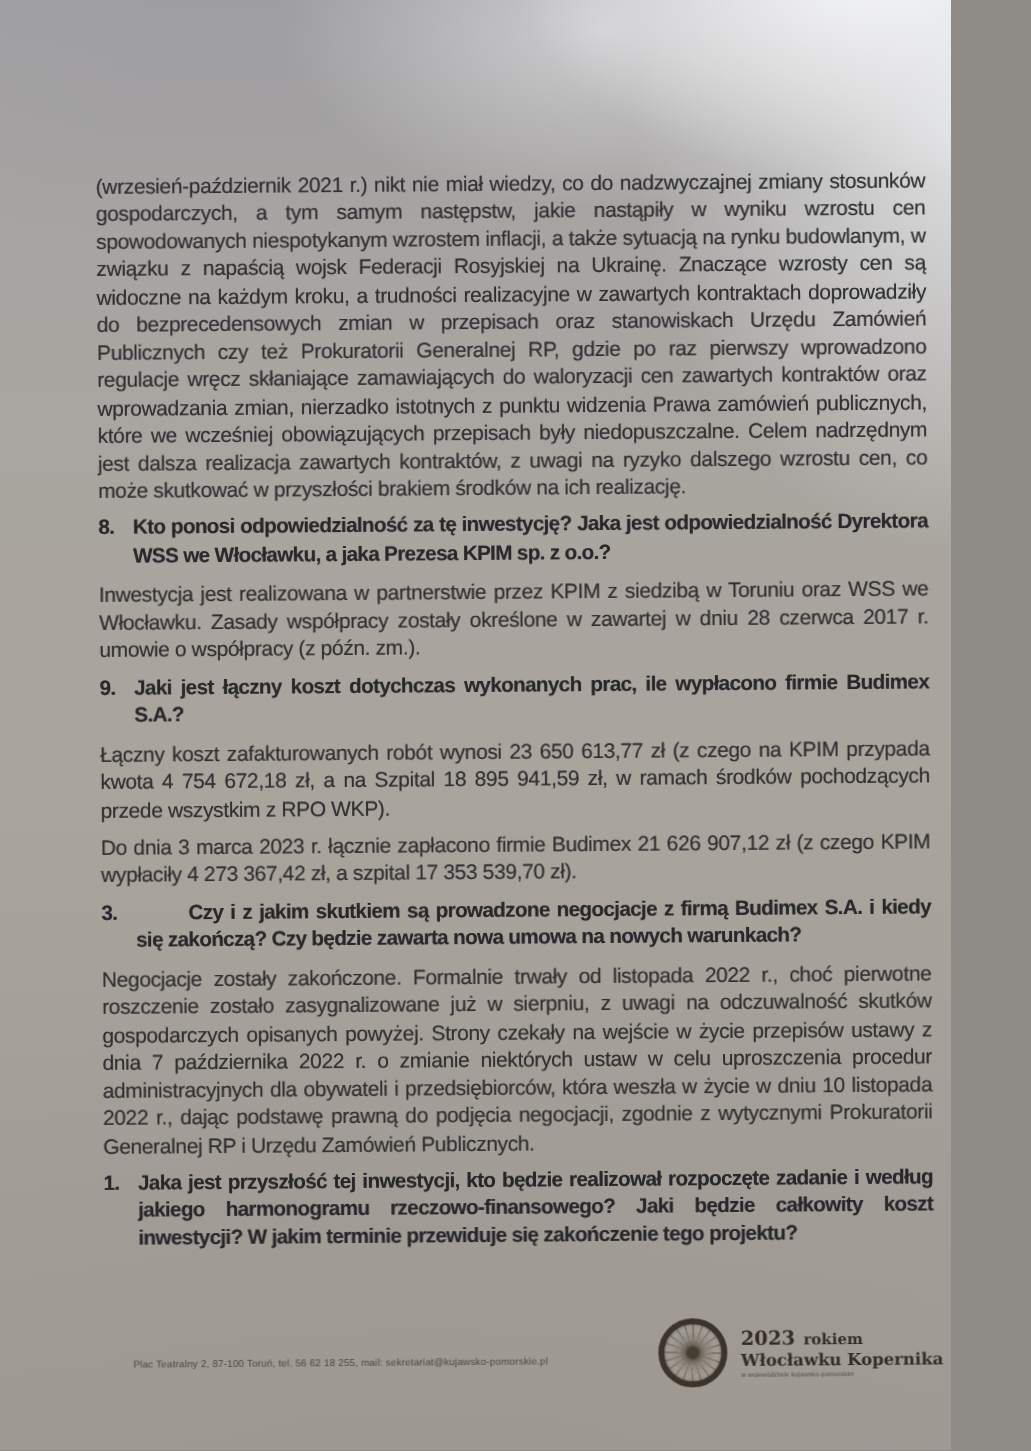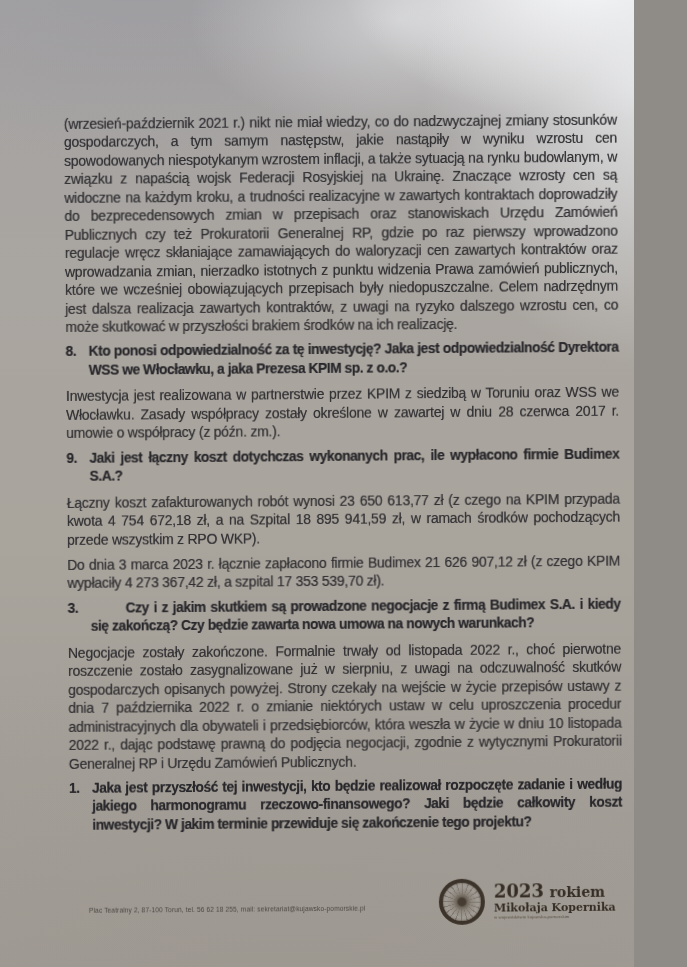--- a/index.html
+++ b/index.html
@@ -55,22 +55,22 @@
   .logo-mark{
     width:38px;height:38px;border-radius:50%;
     border:4.5px solid #3c342b;
     background:
       radial-gradient(circle at 50% 50%, #463c31 0 3.5px, #6e665b 5.5px, rgba(125,117,106,.55) 9px, rgba(125,117,106,0) 15px),
       repeating-conic-gradient(from 0deg, rgba(70,60,49,.35) 0deg 4deg, rgba(70,60,49,0) 4deg 18deg);
     box-shadow:inset 0 0 2px rgba(60,52,43,.6);
   }
   .logo-text{line-height:1.05;}
   .logo-line1{font-family:"DejaVu Serif",serif;font-weight:700;}
-  .logo-year{font-size:18px;}
-  .logo-year-suffix{font-size:14px;font-weight:700;}
+  .logo-year{font-size:13px;}
+  .logo-year-suffix{font-size:10px;font-weight:700;}
   .logo-line2{font-family:"DejaVu Serif",serif;font-weight:700;font-size:11px;margin-top:1px;}
   .logo-line3{font-size:4.3px;color:#544c42;margin-top:1.5px;letter-spacing:.1px;filter:blur(.3px);}
 </style>
 </head>
 <body>
 
 <div class="photo">
   <div class="tilt">
 
     <div class="page-content">
@@ -105,19 +105,19 @@
 
     <div class="footer-contact">Plac Teatralny 2, 87-100 Toruń, tel. 56 62 18 255, mail: sekretariat@kujawsko-pomorskie.pl</div>
 
     <div class="logo">
       <div class="logo-mark"></div>
       <div class="logo-text">
         <div class="logo-line1">
           <span class="logo-year">2023</span>
           <span class="logo-year-suffix">rokiem</span>
         </div>
-        <div class="logo-line2">Mikołaja Kopernika</div>
+        <div class="logo-line2">Włocławku Kopernika</div>
         <div class="logo-line3">w województwie kujawsko-pomorskim</div>
       </div>
     </div>
 
   </div>
 </div>
 
 </body></html>

